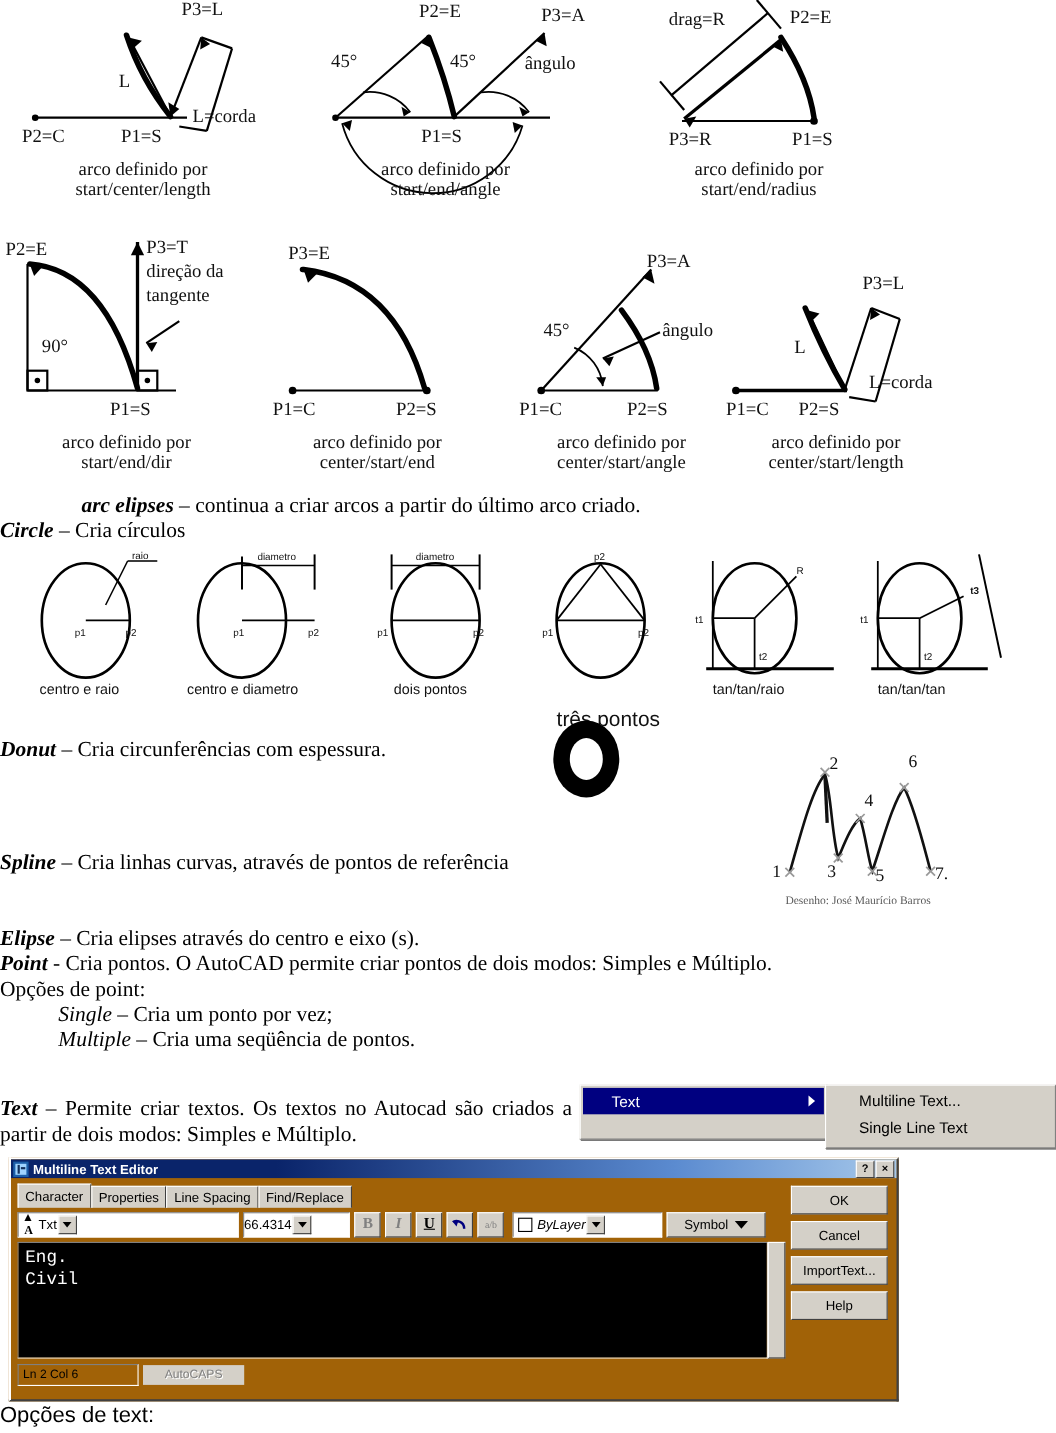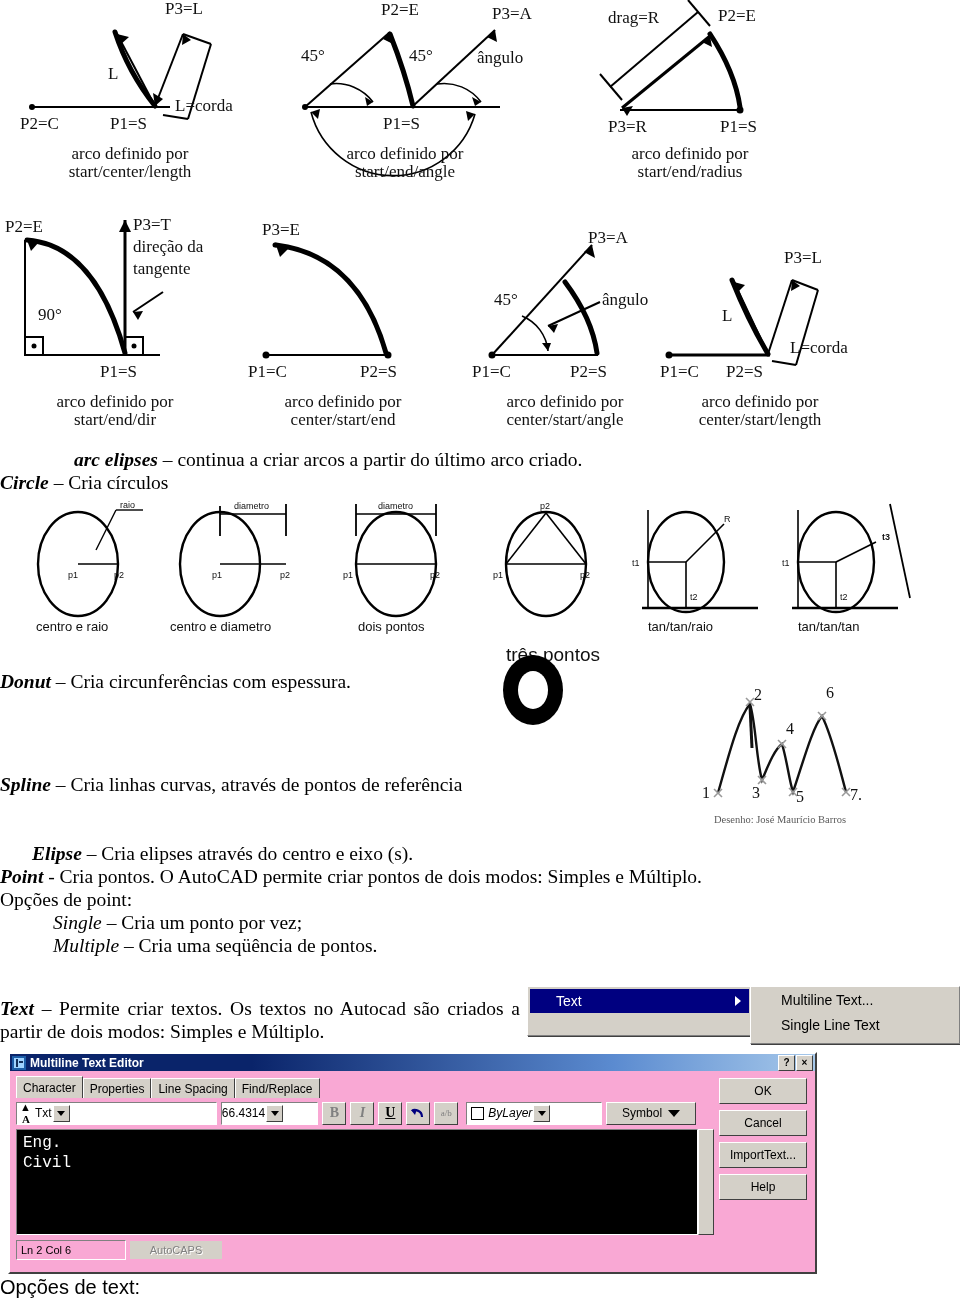--- a/index.html
+++ b/index.html
@@ -30,21 +30,21 @@
   }
   .menu-item{
     display:flex;align-items:center;height:22px;padding:0 6px 0 26px;
     font-family:"Liberation Sans",sans-serif;font-size:14px;color:#000;position:relative;
   }
   .menu-item.sel{background:#000080;color:#fff;}
   .menu-arrow{position:absolute;right:8px;width:0;height:0;
     border-top:5px solid transparent;border-bottom:5px solid transparent;border-left:6px solid #fff;}
 
   
-  .dlg{background:#f9a8d4;border-top:2px solid #fff;border-left:2px solid #fff;
+  .dlg{background:#a16207;border-top:2px solid #fff;border-left:2px solid #fff;
        border-right:2px solid #404040;border-bottom:2px solid #404040;}
   .dlg-title{
     height:17px;display:flex;align-items:center;padding:0 2px 0 2px;
     background:linear-gradient(90deg,#0a246a 0%,#0a246a 30%,#5b8bd0 75%,#a6c8ea 100%);
     color:#fff;font-family:"Liberation Sans",sans-serif;font-size:12px;font-weight:bold;
   }
   .ttlbtn{width:15px;height:14px;background:#d4d0c8;margin-left:1px;
     border-top:1px solid #fff;border-left:1px solid #fff;border-right:1px solid #404040;border-bottom:1px solid #404040;
     font-family:"Liberation Sans",sans-serif;font-size:10px;font-weight:bold;color:#000;
     display:flex;align-items:center;justify-content:center;line-height:1;}
@@ -372,21 +372,21 @@
   <div class="abs dgtxt" style="left:12px;top:96px;font-size:16px;">1</div>
   <div class="abs dgtxt" style="left:64px;top:-2px;font-size:16px;">2</div>
   <div class="abs dgtxt" style="left:62px;top:96px;font-size:16px;">3</div>
   <div class="abs dgtxt" style="left:96px;top:32px;font-size:16px;">4</div>
   <div class="abs dgtxt" style="left:106px;top:100px;font-size:16px;">5</div>
   <div class="abs dgtxt" style="left:136px;top:-4px;font-size:16px;">6</div>
   <div class="abs dgtxt" style="left:160px;top:98px;font-size:16px;">7.</div>
   <div class="abs credit" style="left:24px;top:126px;">Desenho: José Maurício Barros</div>
 </div>
 
-<div class="abs para" style="left:0px;top:843px;width:700px;padding-left:32px;">
+<div class="abs para" style="left:0px;top:843px;width:700px;">
   <b>Elipse</b><span> – Cria elipses através do centro e eixo (s).</span>
 </div>
 <div class="abs para" style="left:0px;top:866px;width:950px;">
   <b>Point</b><span> - Cria pontos. O AutoCAD permite criar pontos de dois modos: Simples e Múltiplo.</span>
 </div>
 <div class="abs para" style="left:0px;top:889px;width:400px;">Opções de point:</div>
 <div class="abs para" style="left:53px;top:912px;width:500px;">
   <i>Single</i><span> – Cria um ponto por vez;</span>
 </div>
 <div class="abs para" style="left:53px;top:935px;width:500px;">

